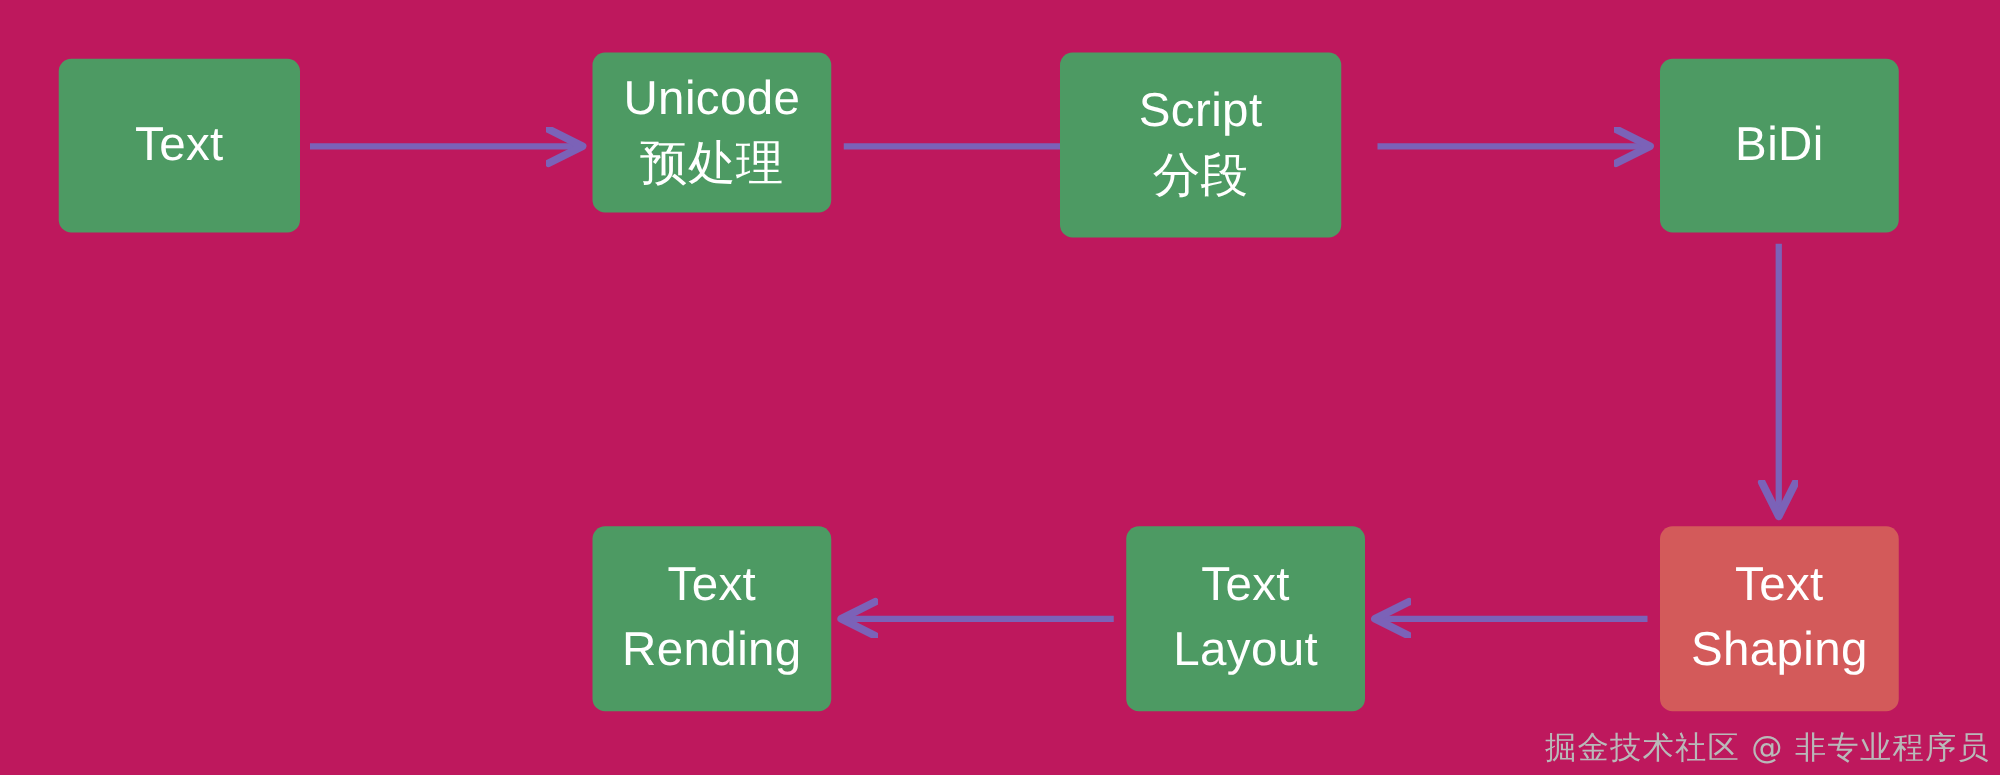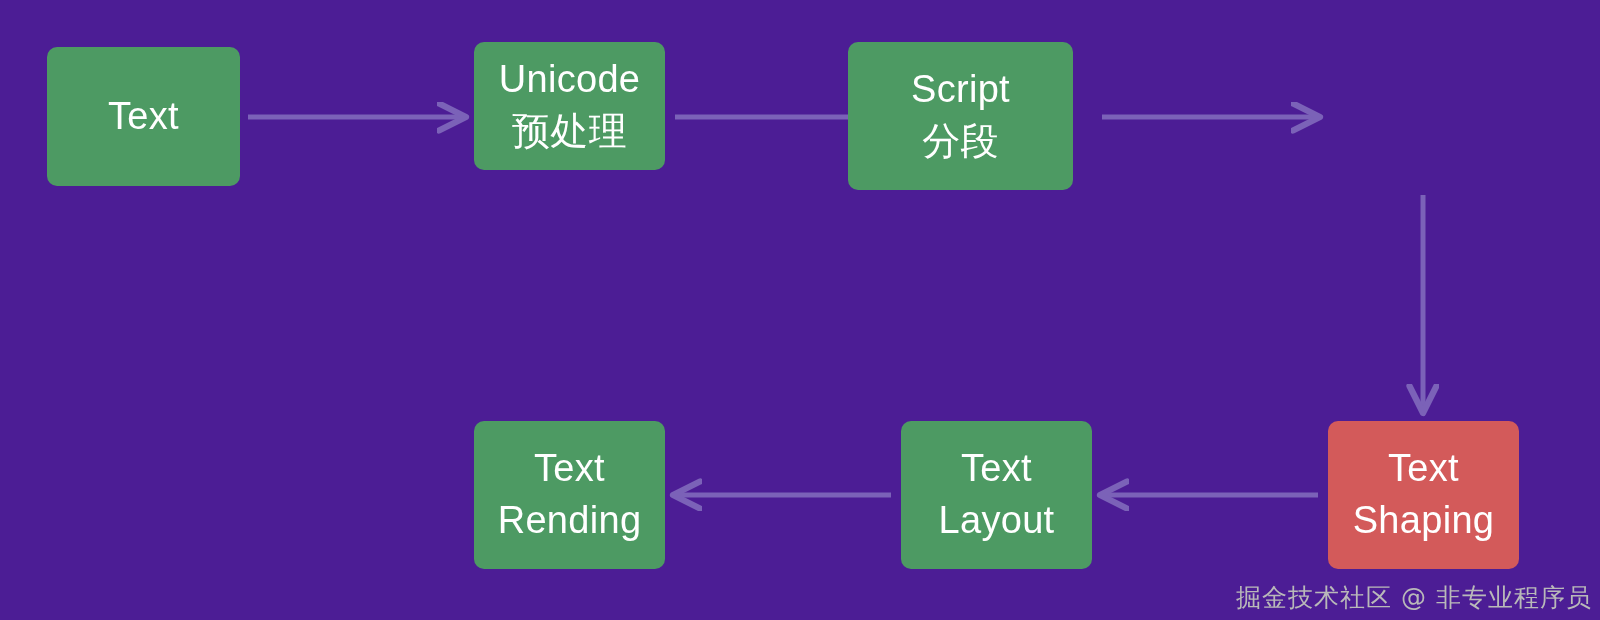--- a/index.html
+++ b/index.html
@@ -4,21 +4,21 @@
 <style>
   html, body {
     margin: 0;
     padding: 0;
     background: #ffffff;
   }
   #canvas {
     position: relative;
     width: 1600px;
     height: 620px;
-    background: #4c1d95;
+    background: #be185d;
     overflow: hidden;
     font-family: "Liberation Sans", "DejaVu Sans", sans-serif;
   }
   .node {
     position: absolute;
     border-radius: 10px;
     display: flex;
     align-items: center;
     justify-content: center;
     text-align: center;
@@ -87,20 +87,23 @@
   <div class="node green" style="left:474px; top:42px; width:191px; height:128px;">
     <span>Unicode
 预处理</span>
   </div>
 
   <div class="node green" style="left:848px; top:42px; width:225px; height:148px;">
     <span>Script
 分段</span>
   </div>
 
+  <div class="node green" style="left:1328px; top:47px; width:191px; height:139px;">
+    <span>BiDi</span>
+  </div>
 
   <div class="node red" style="left:1328px; top:421px; width:191px; height:148px;">
     <span>Text
 Shaping</span>
   </div>
 
   <div class="node green" style="left:901px; top:421px; width:191px; height:148px;">
     <span>Text
 Layout</span>
   </div>

